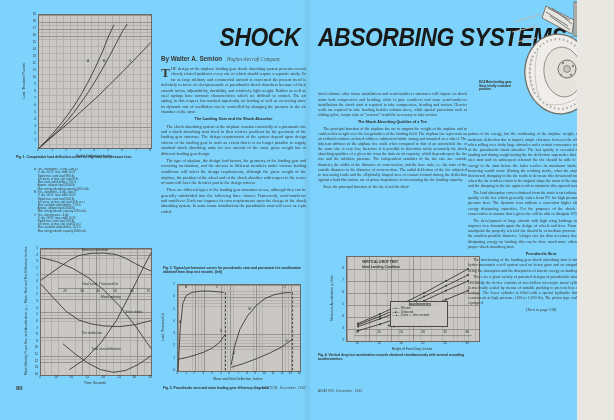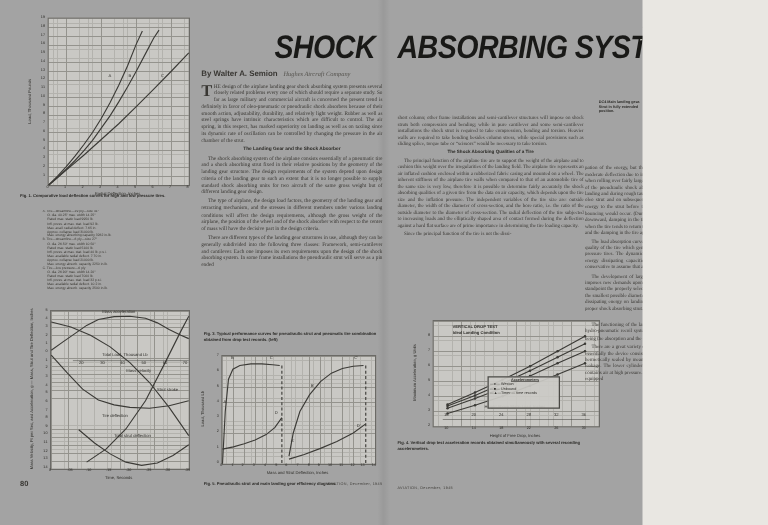--- a/index.html
+++ b/index.html
@@ -1,17 +1,17 @@
 <!DOCTYPE html>
 <html><head>
 <meta charset="utf-8">
 <style>
   html,body{margin:0;padding:0;}
   body{width:614px;height:420px;background:#e9e7e2;font-family:"Liberation Serif",serif;}
-  .spread{position:relative;width:514px;height:420px;background:#a3a3a3;overflow:hidden;color:#34322e;}
+  .spread{position:relative;width:577px;height:420px;background:#7dd3fc;overflow:hidden;color:#34322e;}
   .seam{position:absolute;left:302px;top:0;width:10px;height:100%;
         background:linear-gradient(to right,rgba(0,0,0,0),rgba(0,0,0,.06),rgba(0,0,0,0));}
   .abs{position:absolute;}
   
   .s60{transform:scale(.6);transform-origin:0 0;width:166.67%;}
   .s57{transform:scale(.57);transform-origin:0 0;width:175.44%;}
   .s55{transform:scale(.55);transform-origin:0 0;width:181.82%;}
   .s50{transform:scale(.5);transform-origin:0 0;width:200%;}
   .s45{transform:scale(.45);transform-origin:0 0;width:222.22%;}
   .micro{font-family:"Liberation Serif",serif;font-size:7px;line-height:1.3;text-align:justify;color:#393733;}

